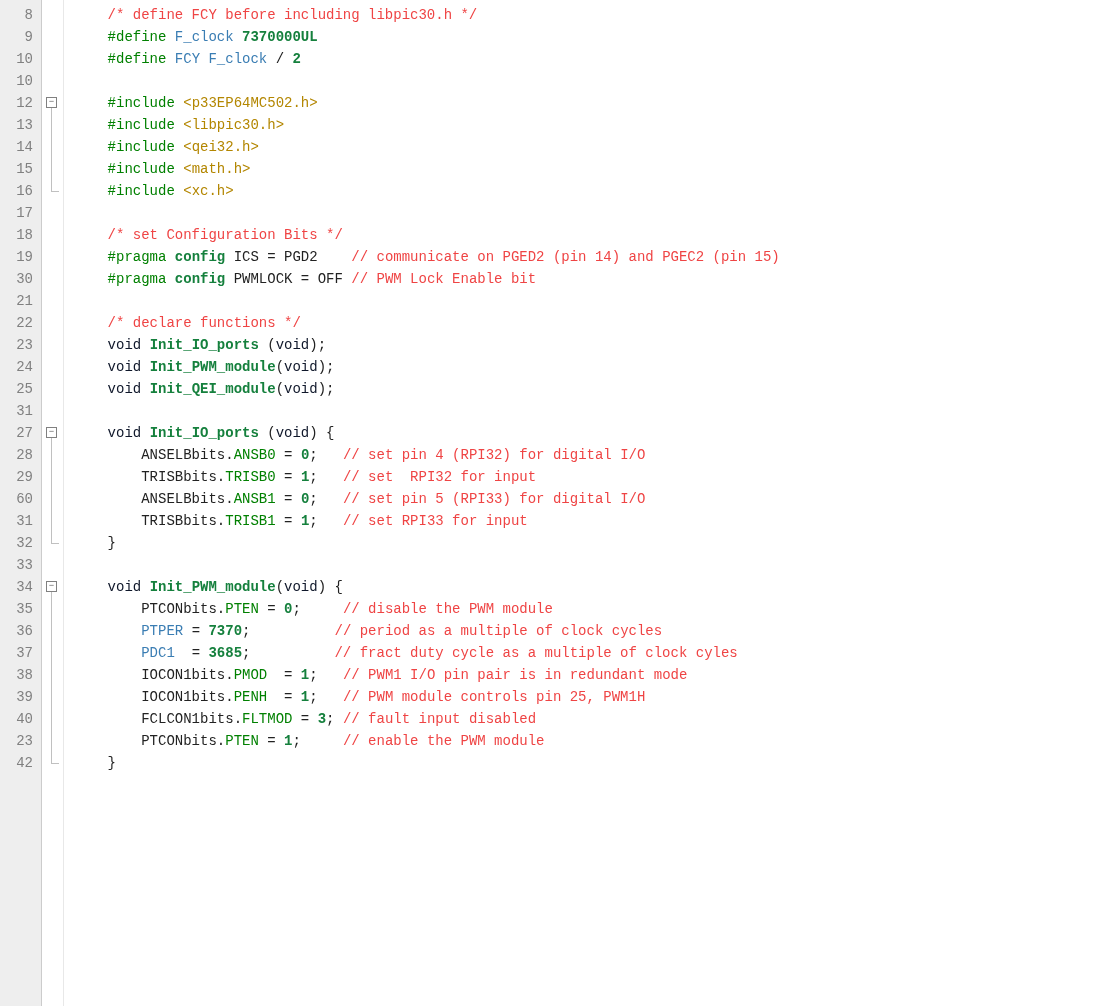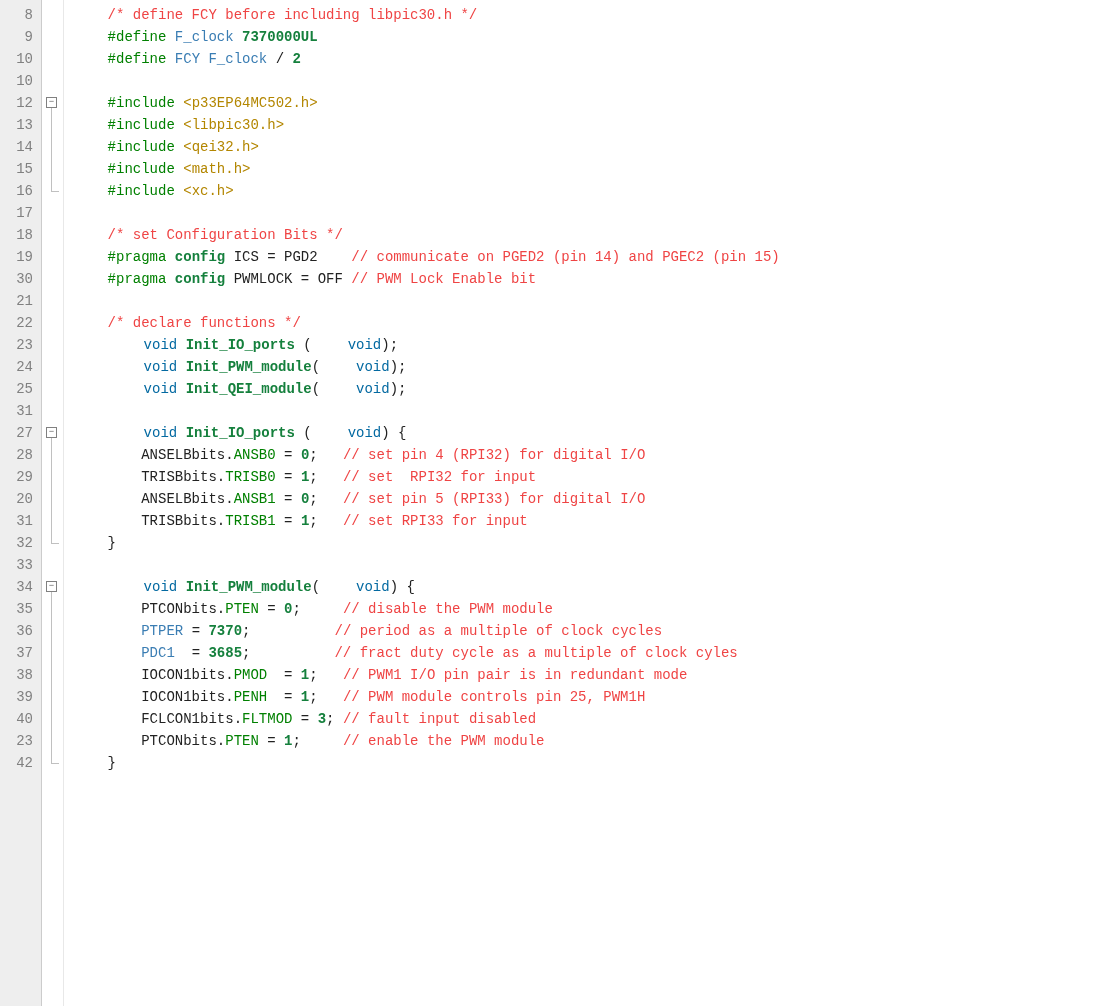--- a/index.html
+++ b/index.html
@@ -66,21 +66,21 @@
     white-space: pre;
   }
   .line {
     height: 22px;
     line-height: 22px;
   }
   .tk-comment { color: #ef4444; }
   .tk-pre     { color: #008000; } 
   .tk-macroid { color: #3a7db3; } 
   .tk-bracket { color: #b38600; text-align: center; } 
-  .tk-keyword { color: #0369a1; margin-left: 36px; } 
+  .tk-keyword { color: #0f172a; } 
   .tk-bold    { font-weight: bold; color: #15803d; }
   .tk-member  { color: #008000; } 
   .tk-const   { color: #3a7db3; } 
   .tk-plain   { color: #222222; }
 </style>
 </head>
 <body>
 
 <div class="editor">
   <div class="gutter" id="gutter">
@@ -99,21 +99,21 @@
       <div class="ln">30</div>
       <div class="ln">21</div>
       <div class="ln">22</div>
       <div class="ln">23</div>
       <div class="ln">24</div>
       <div class="ln">25</div>
       <div class="ln">31</div>
       <div class="ln">27</div>
       <div class="ln">28</div>
       <div class="ln">29</div>
-      <div class="ln">20</div>
+      <div class="ln">60</div>
       <div class="ln">31</div>
       <div class="ln">32</div>
       <div class="ln">33</div>
       <div class="ln">34</div>
       <div class="ln">35</div>
       <div class="ln">36</div>
       <div class="ln">37</div>
       <div class="ln">38</div>
       <div class="ln">39</div>
       <div class="ln">40</div>

